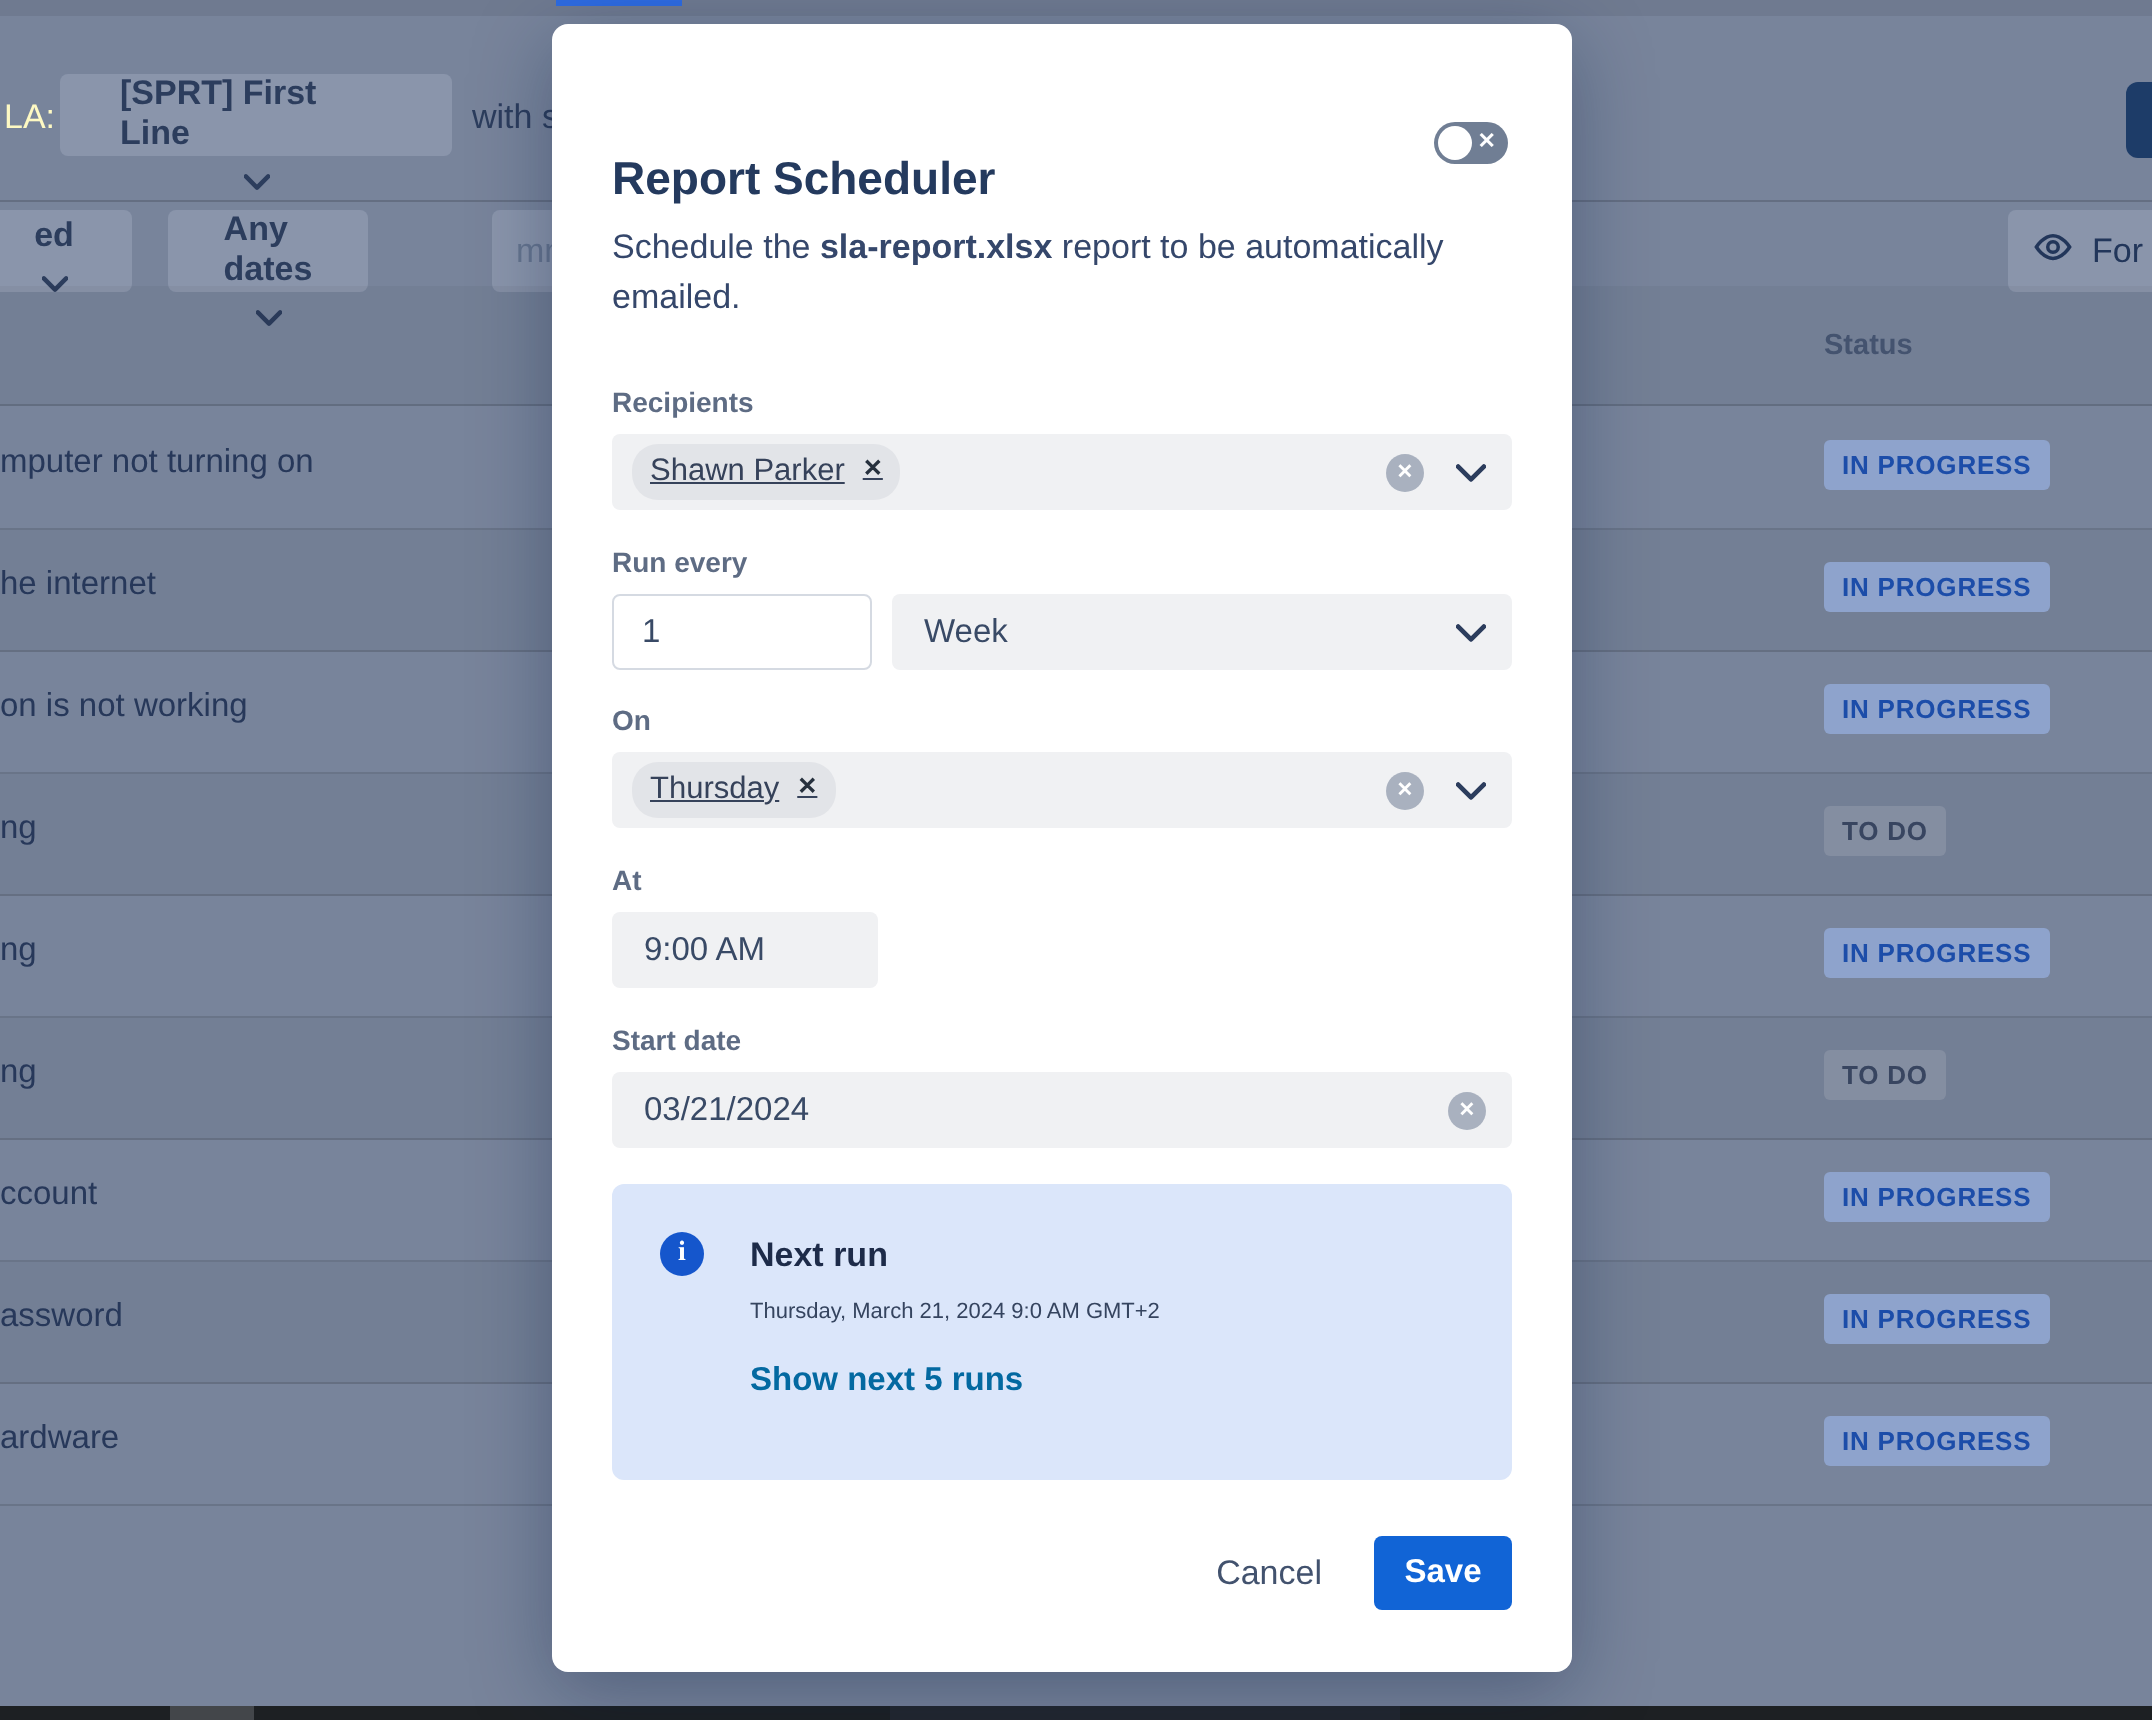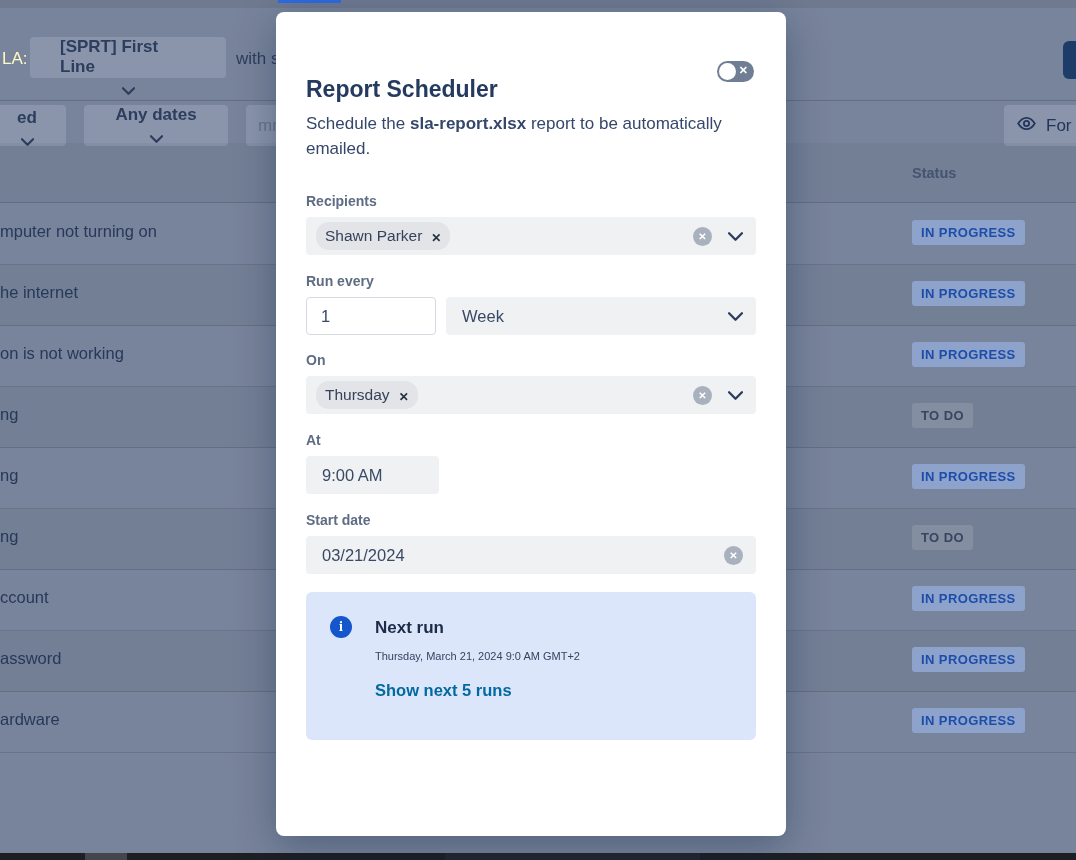--- a/index.html
+++ b/index.html
@@ -14,21 +14,21 @@
   .sla-bar { position:absolute; left:0; top:8px; width:1076px; height:85px; }
   .sla-label { position:absolute; left:2px; top:41px; font-size:17px; color:#fef9c3; }
   .bg-dd { position:absolute; background:#8a95ab; border-radius:4px; display:flex; align-items:center; gap:10px; color:#2c3d5d; font-weight:700; font-size:17px; padding:0 30px; height:41px;flex-direction:column; }
   .sla-dd { left:30px; top:29px; width:196px; }
   .with-text { position:absolute; left:236px; top:41px; font-size:17px; color:#2c3d5d; }
   .dark-btn { position:absolute; left:1063px; top:33px; width:17px; height:38px; background:#1d3c68; border-radius:6px 0 0 6px; }
   .bar-divider { position:absolute; left:0; top:92px; width:1076px; height:1px; background:rgba(0,0,0,0.16); }
 
   .filter-bar { position:absolute; left:0; top:93px; width:1076px; height:50px; }
   .filter-dd-1 { left:-30px; top:12px; width:96px; padding-right:12px; justify-content:flex-end; }
-  .filter-dd-2 { left:84px; top:12px; width:144px; }
+  .filter-dd-2 { left:84px; top:12px; width:100px; }
   .date-input { position:absolute; left:246px; top:12px; width:110px; height:41px; background:#8a95ab; border-radius:4px; color:#66758f; font-size:17px; display:flex; align-items:center; padding:0 12px; }
   .format-btn { position:absolute; left:1004px; top:12px; width:80px; height:41px; background:#8a95ab; border-radius:4px; display:flex; align-items:center; gap:9px; padding:0 12px; color:#22365a; font-size:17px; }
 
   .chev { display:inline-flex; color:#2c3d5d; }
   .chev svg { display:block; }
 
   
   .table-header { position:absolute; left:0; top:143px; width:1076px; height:60px; background:rgba(0,0,0,0.035); border-bottom:1px solid rgba(0,0,0,0.14); }
   .status-head { position:absolute; left:912px; top:22px; font-size:14.5px; font-weight:700; color:#44536f; }
   .rows-wrap { position:absolute; left:0; top:204px; width:932px; }
@@ -49,21 +49,21 @@
   .toggle { position:absolute; right:32px; top:49px; width:37px; height:21px; background:#707e94; border-radius:11px; cursor:pointer; }
   .toggle .knob { position:absolute; left:2px; top:2px; width:17px; height:17px; background:#ffffff; border-radius:50%; }
   .toggle .off-x { position:absolute; right:6px; top:3px; color:#ffffff; font-size:11px; font-weight:700; }
 
   .m-desc { position:absolute; left:30px; top:100px; width:450px; font-size:17px; line-height:1.45; color:#35476b; }
   .m-desc b { font-weight:700; }
 
   .f-label { position:absolute; left:30px; font-size:14px; font-weight:700; color:#5e6c84; }
   .field { position:absolute; background:#f0f1f3; border-radius:4px; height:38px; display:flex; align-items:center; }
   .field .val { font-size:16.5px; color:#394a66; white-space:nowrap; overflow:hidden; }
-  .chip { display:flex; align-items:flex-end; gap:9px; background:#e2e4e8; border-radius:13px; padding:5px 9px; margin-left:10px; font-size:15.5px; color:#36425a; }
+  .chip { display:flex; align-items:flex-start; gap:9px; background:#e2e4e8; border-radius:13px; padding:5px 9px; margin-left:10px; font-size:15.5px; color:#36425a;text-decoration:underline; }
   .chip .chip-x { font-size:12px; font-weight:700; color:#26303d; cursor:pointer; }
   .clear-ic { width:19px; height:19px; border-radius:50%; background:#a9b1bf; color:#ffffff; font-size:10px; font-weight:700; display:flex; align-items:center; justify-content:center; cursor:pointer; }
   .fld-right { position:absolute; right:13px; display:flex; align-items:center; gap:16px; color:#344563; }
   .num-input { position:absolute; background:#ffffff; border:1px solid #d5dae2; border-radius:4px; height:38px; display:flex; align-items:center; padding:0 14px; font-size:16.5px; color:#394a66; }
 
   .info-panel { position:absolute; left:30px; top:580px; width:450px; height:148px; background:#dbe6fa; border-radius:6px; }
   .info-ic { position:absolute; left:24px; top:24px; width:22px; height:22px; border-radius:50%; background:#1556cc; color:#ffffff; font-size:14px; font-weight:700; display:flex; align-items:center; justify-content:center; font-family:"Liberation Serif", serif; }
   .info-title { position:absolute; left:69px; top:26px; font-size:17px; font-weight:700; color:#1d2b49; }
   .info-date { position:absolute; left:69px; top:58px; font-size:11px; color:#35445f; }
   .info-link { position:absolute; left:69px; top:89px; font-size:16.5px; font-weight:700; color:#0369a1; cursor:pointer; }
@@ -251,15 +251,19 @@
       </span>
     </div>
 
     <div class="info-panel">
       <div class="info-ic">i</div>
       <div class="info-title">Next run</div>
       <div class="info-date">Thursday, March 21, 2024 9:0 AM GMT+2</div>
       <div class="info-link">Show next 5 runs</div>
     </div>
 
+    <div class="m-footer">
+      <button class="cancel-btn">Cancel</button>
+      <button class="save-btn">Save</button>
+    </div>
   </div>
 
 </div>
 
 </body></html>

